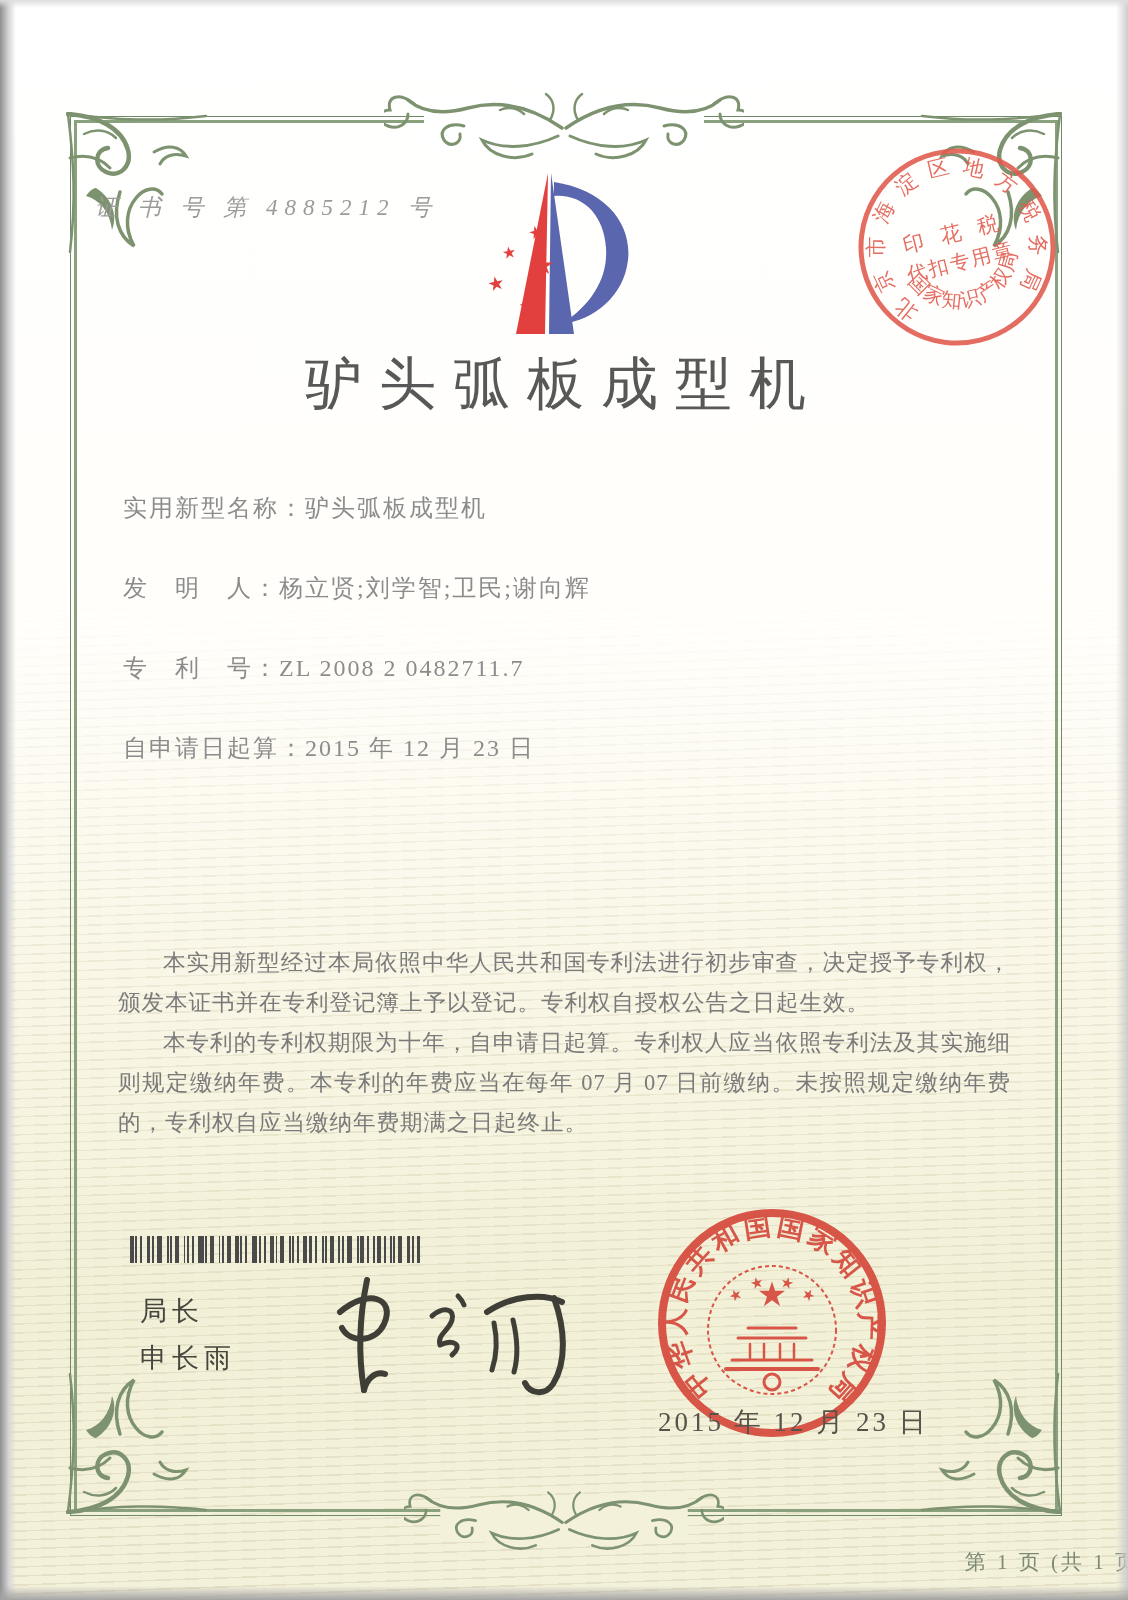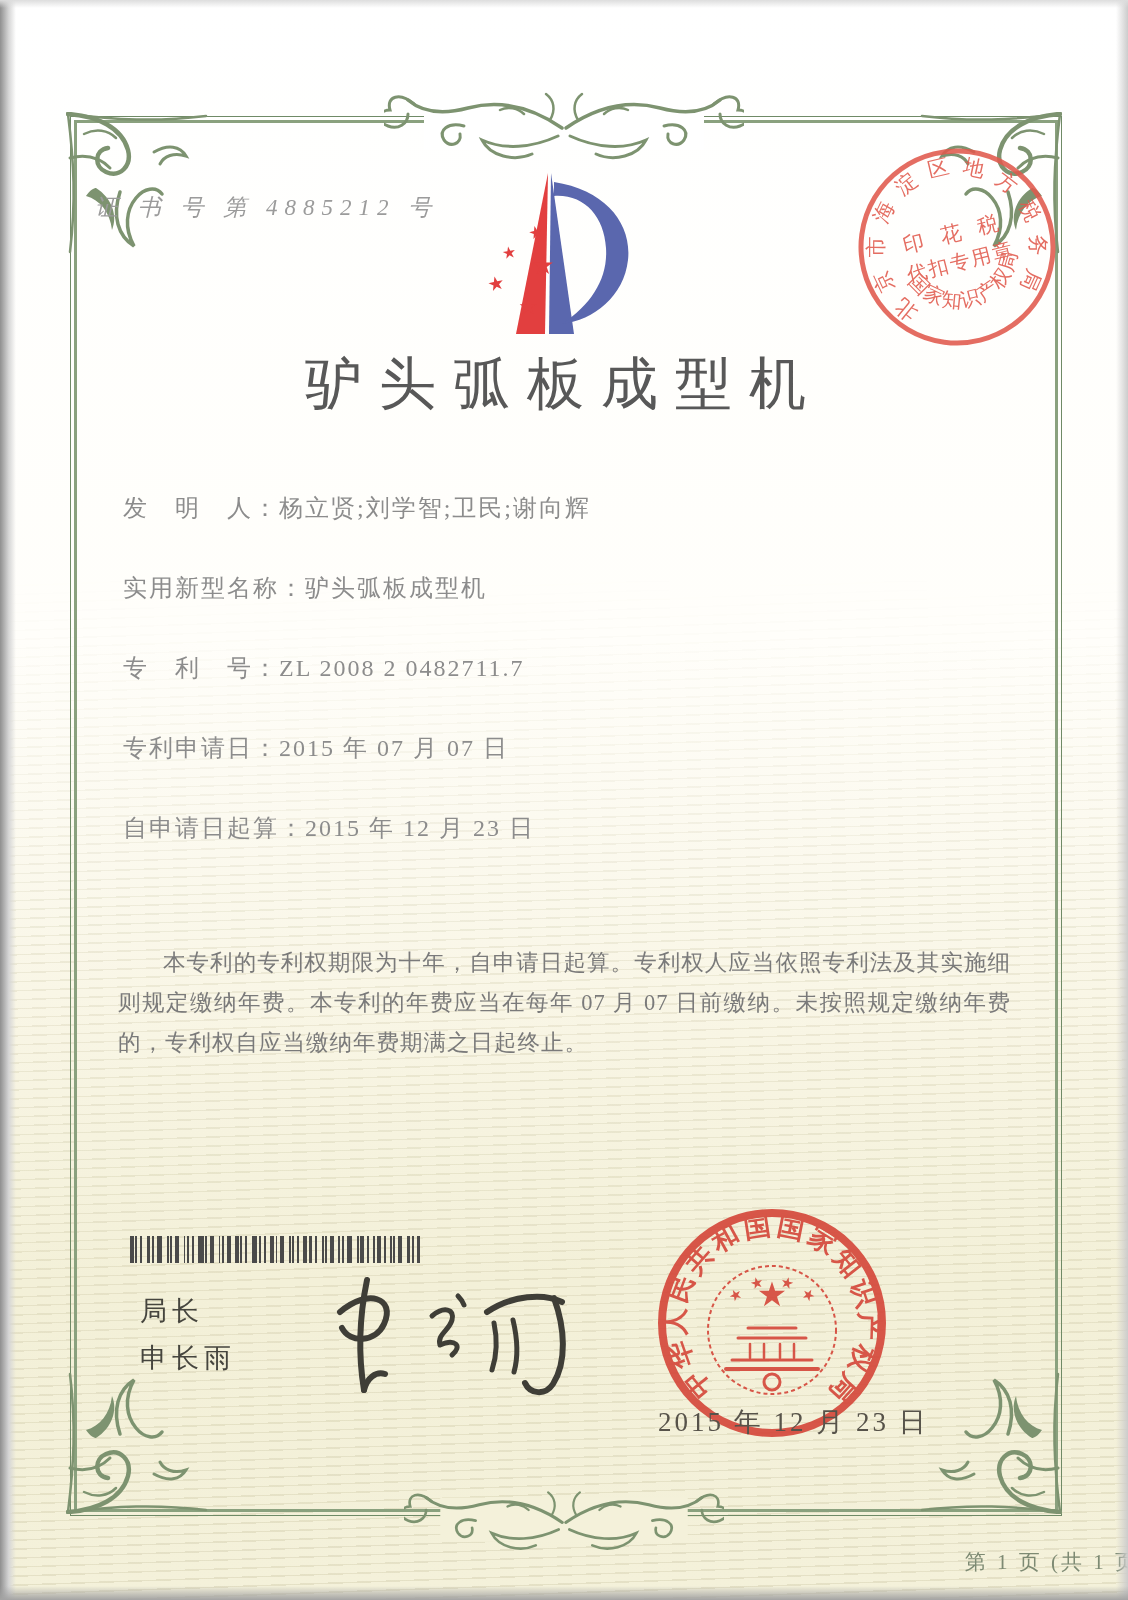--- a/index.html
+++ b/index.html
@@ -144,28 +144,28 @@
         <textPath href="#taxArcBottom" startOffset="22" textLength="145" data-name="tax-stamp-arc-bottom-text">国家知识产权局</textPath>
       </text>
       <text x="111" y="104" font-size="21" fill="#e15a4d" text-anchor="middle" letter-spacing="6" data-name="tax-stamp-center-line1">印 花 税</text>
       <text x="111" y="133" font-size="20" fill="#e15a4d" text-anchor="middle" letter-spacing="2" data-name="tax-stamp-center-line2">代扣专用章</text>
     </g>
   </svg>
 
   <div class="doc-title" data-name="document-title">驴头弧板成型机</div>
 
   <div class="fields" data-name="field-list">
+    <div class="field-row" data-name="field-utility-model-name"><span data-name="field-label">实用新型名称：</span><span data-name="field-value">驴头弧板成型机</span></div>
     <div class="field-row" data-name="field-inventors"><span data-name="field-label">发　明　人：</span><span data-name="field-value">杨立贤;刘学智;卫民;谢向辉</span></div>
-    <div class="field-row" data-name="field-utility-model-name"><span data-name="field-label">实用新型名称：</span><span data-name="field-value">驴头弧板成型机</span></div>
     <div class="field-row" data-name="field-patent-number"><span data-name="field-label">专　利　号：</span><span data-name="field-value">ZL 2008 2 0482711.7</span></div>
-    <div class="field-row" data-name="field-filing-date"><span data-name="field-label">专利申请日：</span><span data-name="field-value">2015 年 07 月 07 日</span></div>
     <div class="field-row" data-name="field-grant-date"><span data-name="field-label">自申请日起算：</span><span data-name="field-value">2015 年 12 月 23 日</span></div>
   </div>
 
   <div class="paras" data-name="legal-text-block">
+    <p data-name="legal-paragraph">本实用新型经过本局依照中华人民共和国专利法进行初步审查，决定授予专利权，颁发本证书并在专利登记簿上予以登记。专利权自授权公告之日起生效。</p>
     <p data-name="legal-paragraph">本专利的专利权期限为十年，自申请日起算。专利权人应当依照专利法及其实施细则规定缴纳年费。本专利的年费应当在每年 07 月 07 日前缴纳。未按照规定缴纳年费的，专利权自应当缴纳年费期满之日起终止。</p>
   </div>
 
   <div data-name="barcode">
       <i style="width: 3.8px; margin-right: 1.5px;"></i>
       <i style="width: 1.9px; margin-right: 3px;"></i>
       <i style="width: 1.9px; margin-right: 4.5px;"></i>
       <i style="width: 3.8px; margin-right: 1.5px;"></i>
       <i style="width: 1.9px; margin-right: 3px;"></i>
       <i style="width: 5.7px; margin-right: 4.5px;"></i>

